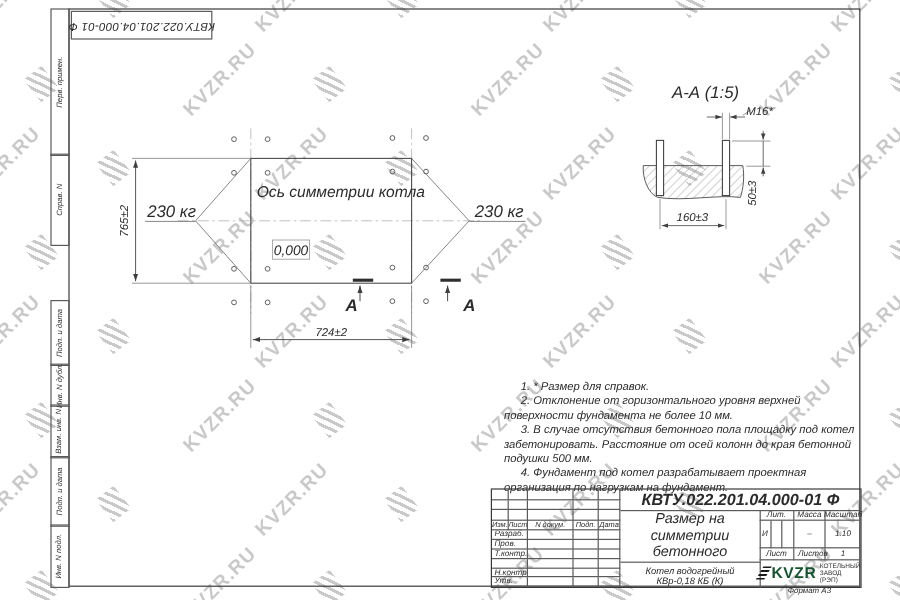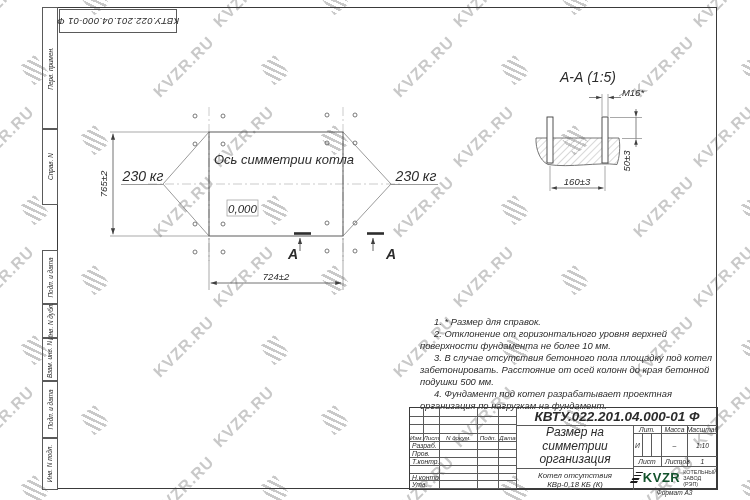--- a/index.html
+++ b/index.html
@@ -317,25 +317,25 @@
         <div class="tb-cell"></div>
         <div class="tb-cell"></div>
         <div class="tb-cell"></div>
     </div>
 
     <div id="tb-docnum">КВТУ.022.201.04.000-01 Ф</div>
 
     <div id="tb-title">
       <span>Размер на</span>
       <span>симметрии</span>
-      <span>организация</span>
+      <span>бетонного</span>
     </div>
 
     <div id="tb-product">
-      <span>Котел отсутствия</span>
+      <span>Котел водогрейный</span>
       <span>КВр-0,18 КБ (К)</span>
     </div>
 
     <div id="tb-right">
       <div class="tbr-row" style="height:9px">
         <div class="c" style="width:29px">Лит.</div>
         <div class="c" style="width:26px">Масса</div>
         <div class="c" style="width:29px;border-right:none">Масштаб</div>
       </div>
       <div class="tbr-row" style="height:23px">

